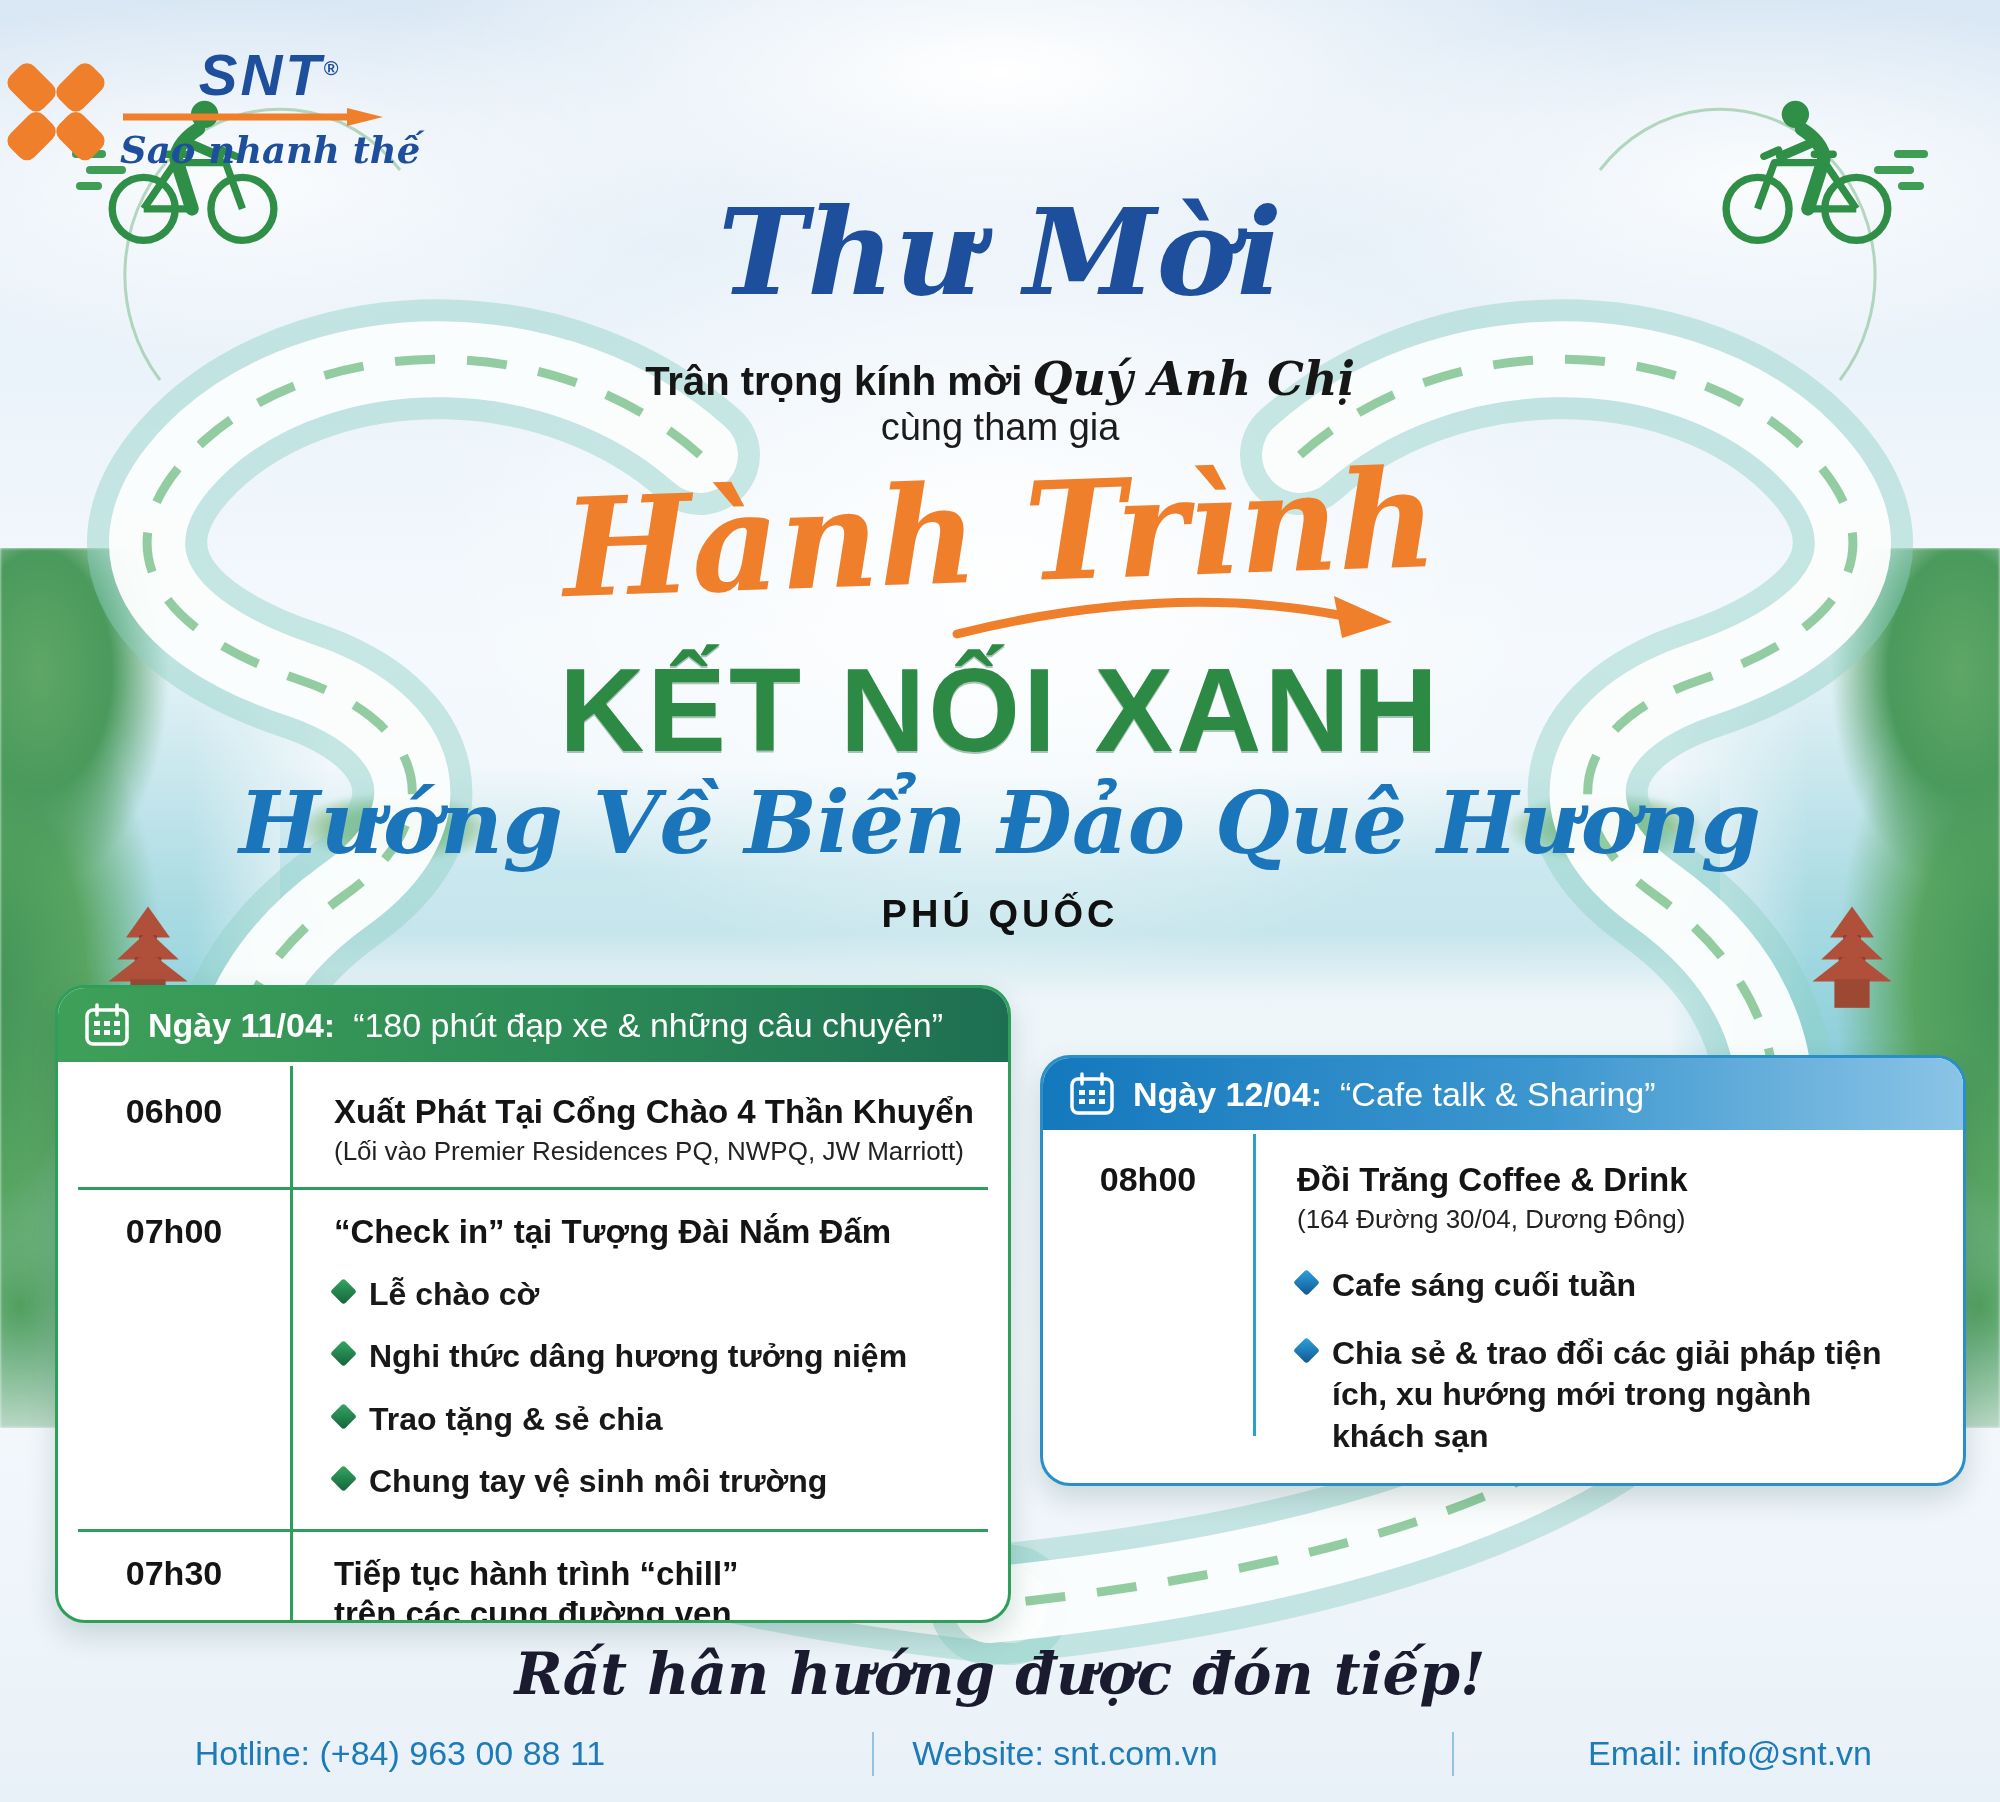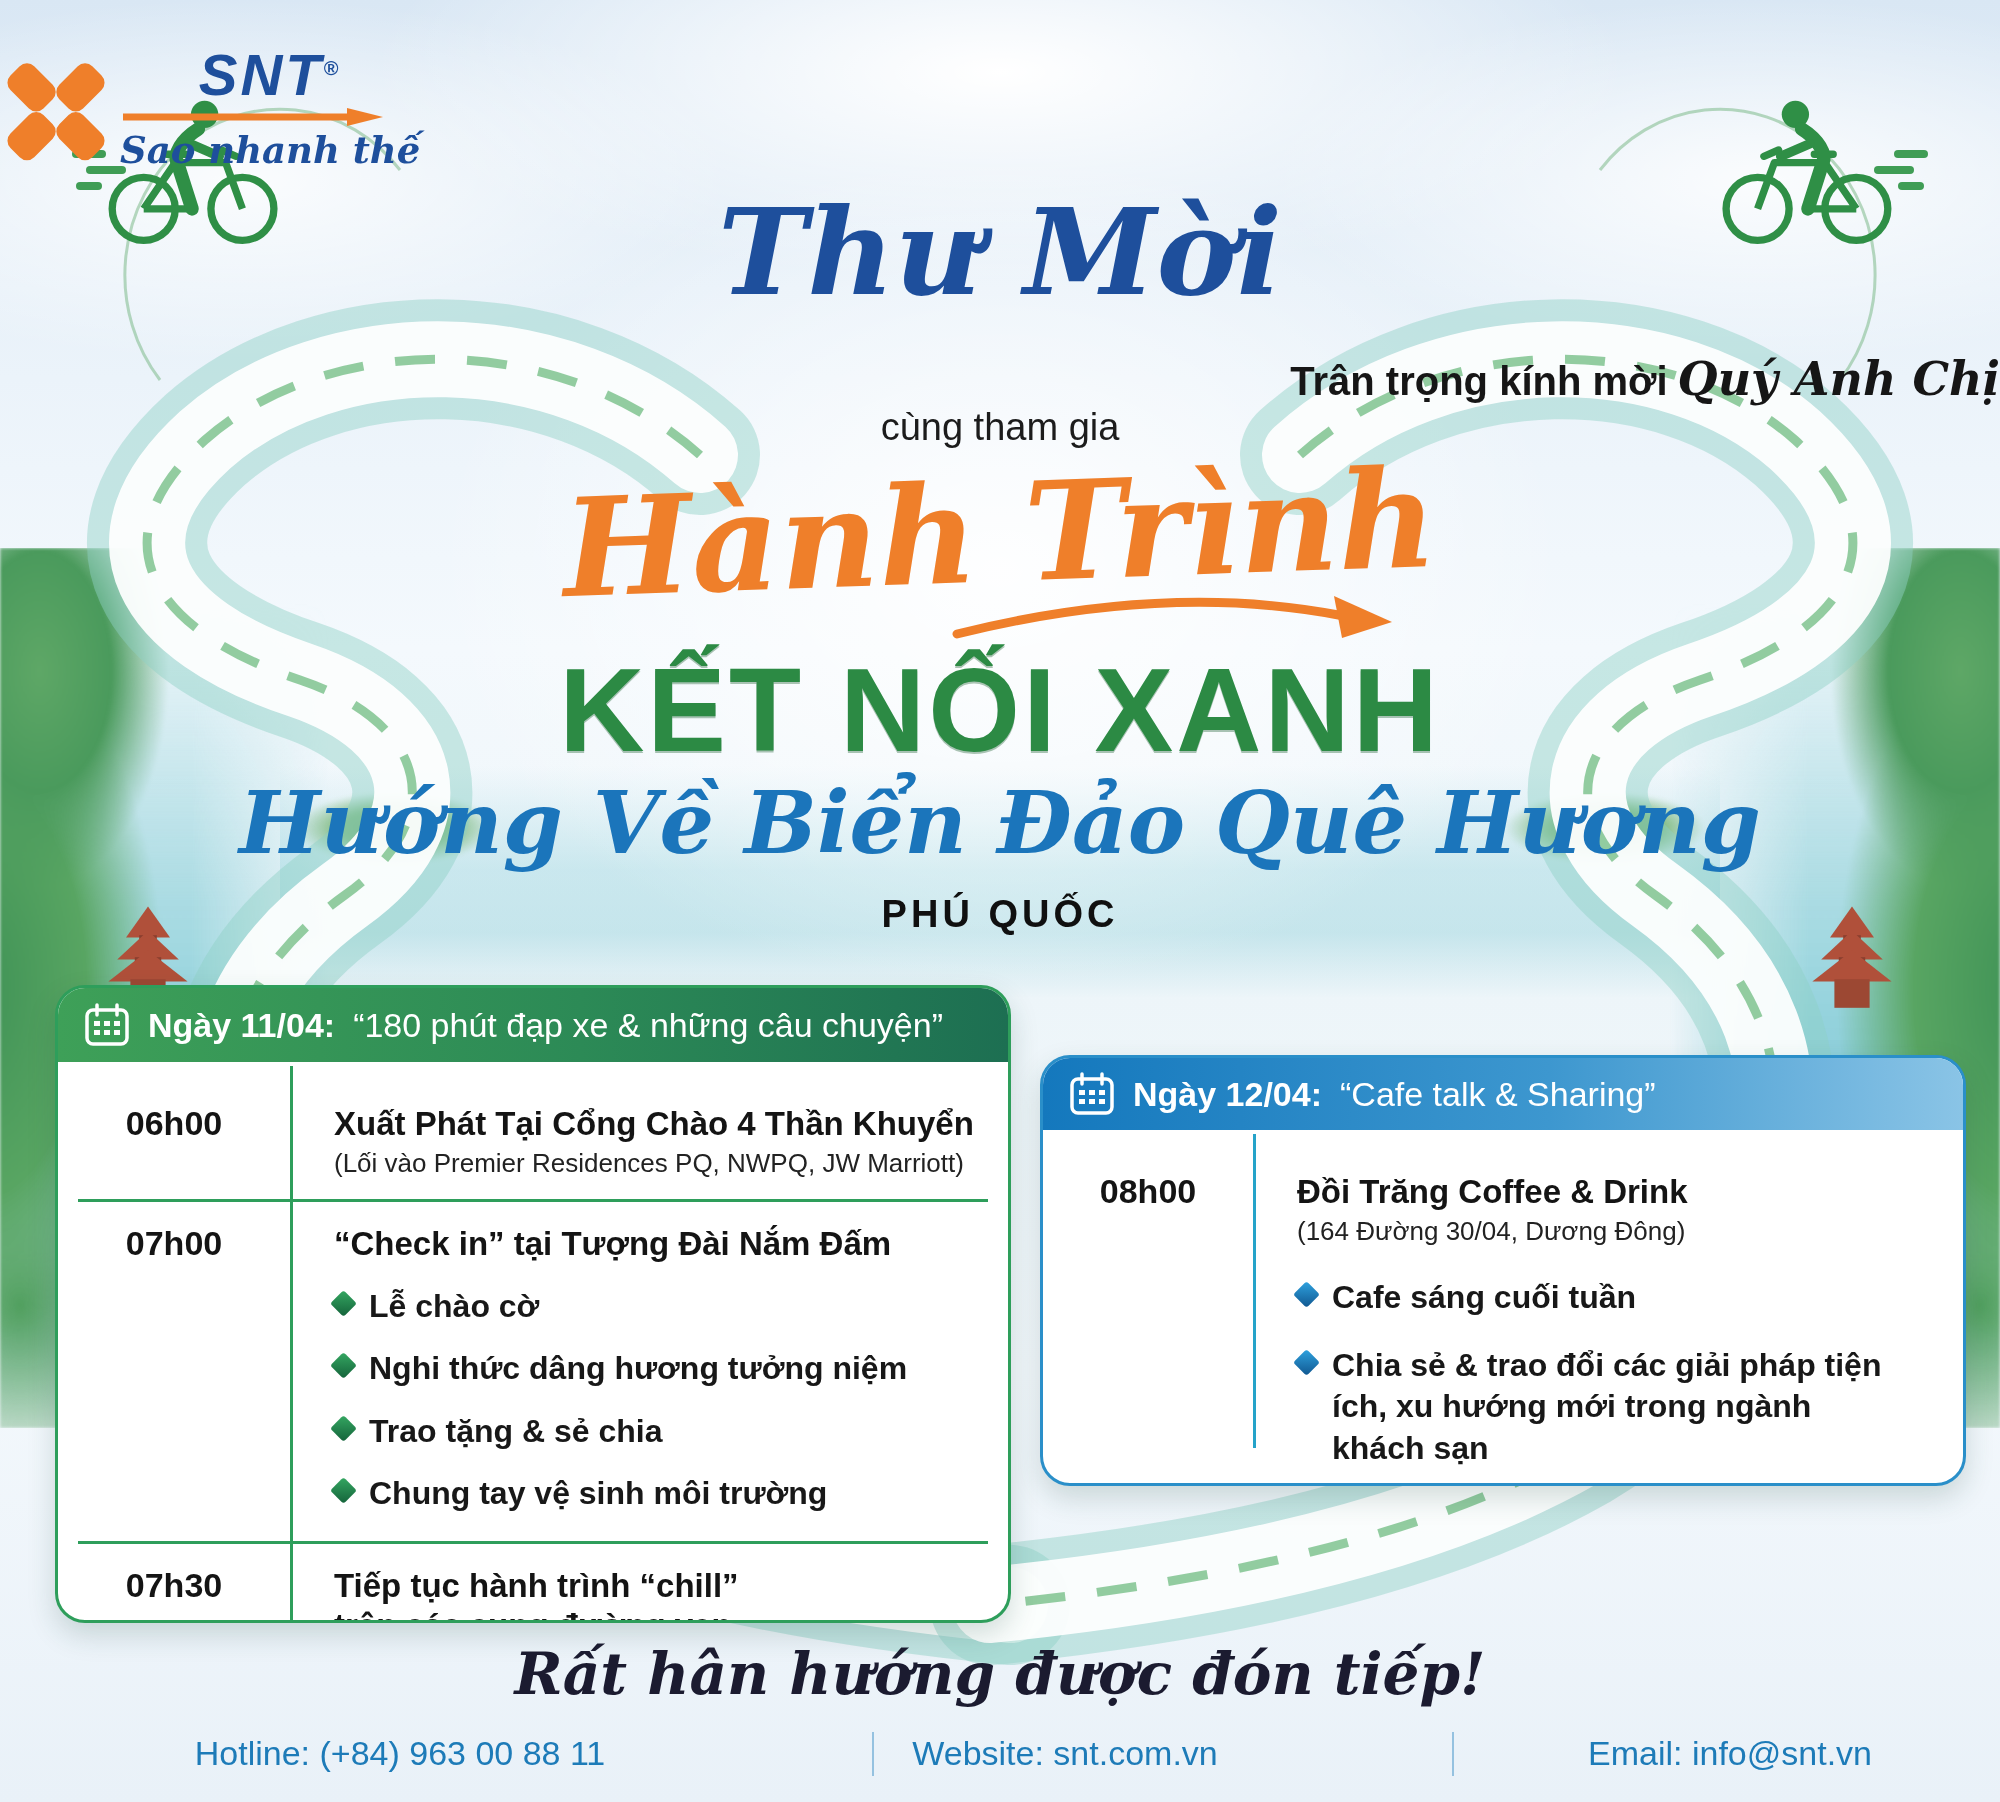--- a/index.html
+++ b/index.html
@@ -37,21 +37,21 @@
   
   .logo{top:46px;display:flex;justify-content:flex-start;align-items:flex-start;gap:8px;z-index:3;}
   .logo-right{display:flex;flex-direction:column;align-items:center;}
   .logo-brand{font-size:58px;font-weight:bold;font-style:italic;color:#1E4F9C;letter-spacing:3px;line-height:1;}
   .logo-reg{font-size:20px;vertical-align:super;font-style:normal;}
   .logo-arrow{margin:4px 0 2px -36px;}
   .logo-tagline{font-family:"DejaVu Serif",serif;font-style:italic;font-weight:bold;font-size:37px;color:#1E4F9C;}
   
   .thu-moi{top:186px;font-family:"DejaVu Serif",serif;font-style:italic;font-weight:bold;
     font-size:120px;color:#1E4F9C;z-index:3;line-height:1.1;}
-  .invite{top:352px;font-size:40px;font-weight:bold;z-index:3;color:#161616;text-align:right;}
+  .invite{top:352px;font-size:40px;font-weight:bold;z-index:3;color:#161616;}
   .invite em{font-family:"DejaVu Serif",serif;font-size:46px;font-weight:bold;margin-left:10px;}
   .invite2{top:406px;font-size:38px;z-index:3;color:#1c1c1c;}
   
   .hanh-trinh{top:462px;font-family:"DejaVu Serif",serif;font-style:italic;font-weight:bold;
     font-size:136px;color:#EF7F2A;z-index:3;transform:rotate(-2deg);line-height:1.05;}
   .ht-arrow{left:952px;top:582px;z-index:3;}
   .ket-noi{top:642px;font-size:118px;font-weight:900;letter-spacing:3px;color:#2C8A44;
     text-shadow:0 2px 0 rgba(20,90,40,.35);z-index:3;}
   .huong-ve{top:772px;font-family:"DejaVu Serif",serif;font-style:italic;font-weight:bold;
     font-size:86px;color:#1B75BB;z-index:3;}
@@ -75,21 +75,21 @@
   .day2 .row .time{flex-basis:210px;}
   .row .content{flex:1;padding:0 24px 0 44px;}
   .row-title{font-size:33px;font-weight:bold;color:#141414;line-height:1.22;}
   .row-sub{font-size:26px;color:#222;margin-top:4px;}
   .hdiv{height:3px;background:#2E9E5B;margin:20px 20px 0 20px;}
   .bullet{display:flex;align-items:flex-start;gap:16px;margin-top:21px;}
   .diamond{flex:0 0 auto;width:19px;height:19px;transform:rotate(45deg);margin-top:8px;border-radius:3px;}
   .diamond.green{background:linear-gradient(135deg,#35a862,#14623a);}
   .diamond.blue{background:linear-gradient(135deg,#2fa3e0,#10568f);}
   .bullet-text{font-size:32px;font-weight:bold;color:#181818;line-height:1.3;}
-  .pt26{padding-top:42px;} .pt22{padding-top:22px;}
+  .pt26{padding-top:30px;} .pt22{padding-top:22px;}
   
   .closing{top:1640px;font-family:"DejaVu Serif",serif;font-style:italic;font-weight:bold;
     font-size:58px;color:#1b1b30;z-index:3;}
   .contact{position:absolute;top:1734px;font-size:34px;color:#1D7BB8;z-index:3;text-align:center;}
   .contact.hotline{left:150px;width:500px;}
   .contact.website{left:815px;width:500px;}
   .contact.email{left:1480px;width:500px;}
   .contact-sep{position:absolute;top:1732px;width:2px;height:44px;background:#7FB5DA;opacity:.8;z-index:3;}
   .sep1{left:872px;} .sep2{left:1452px;}
 </style>

